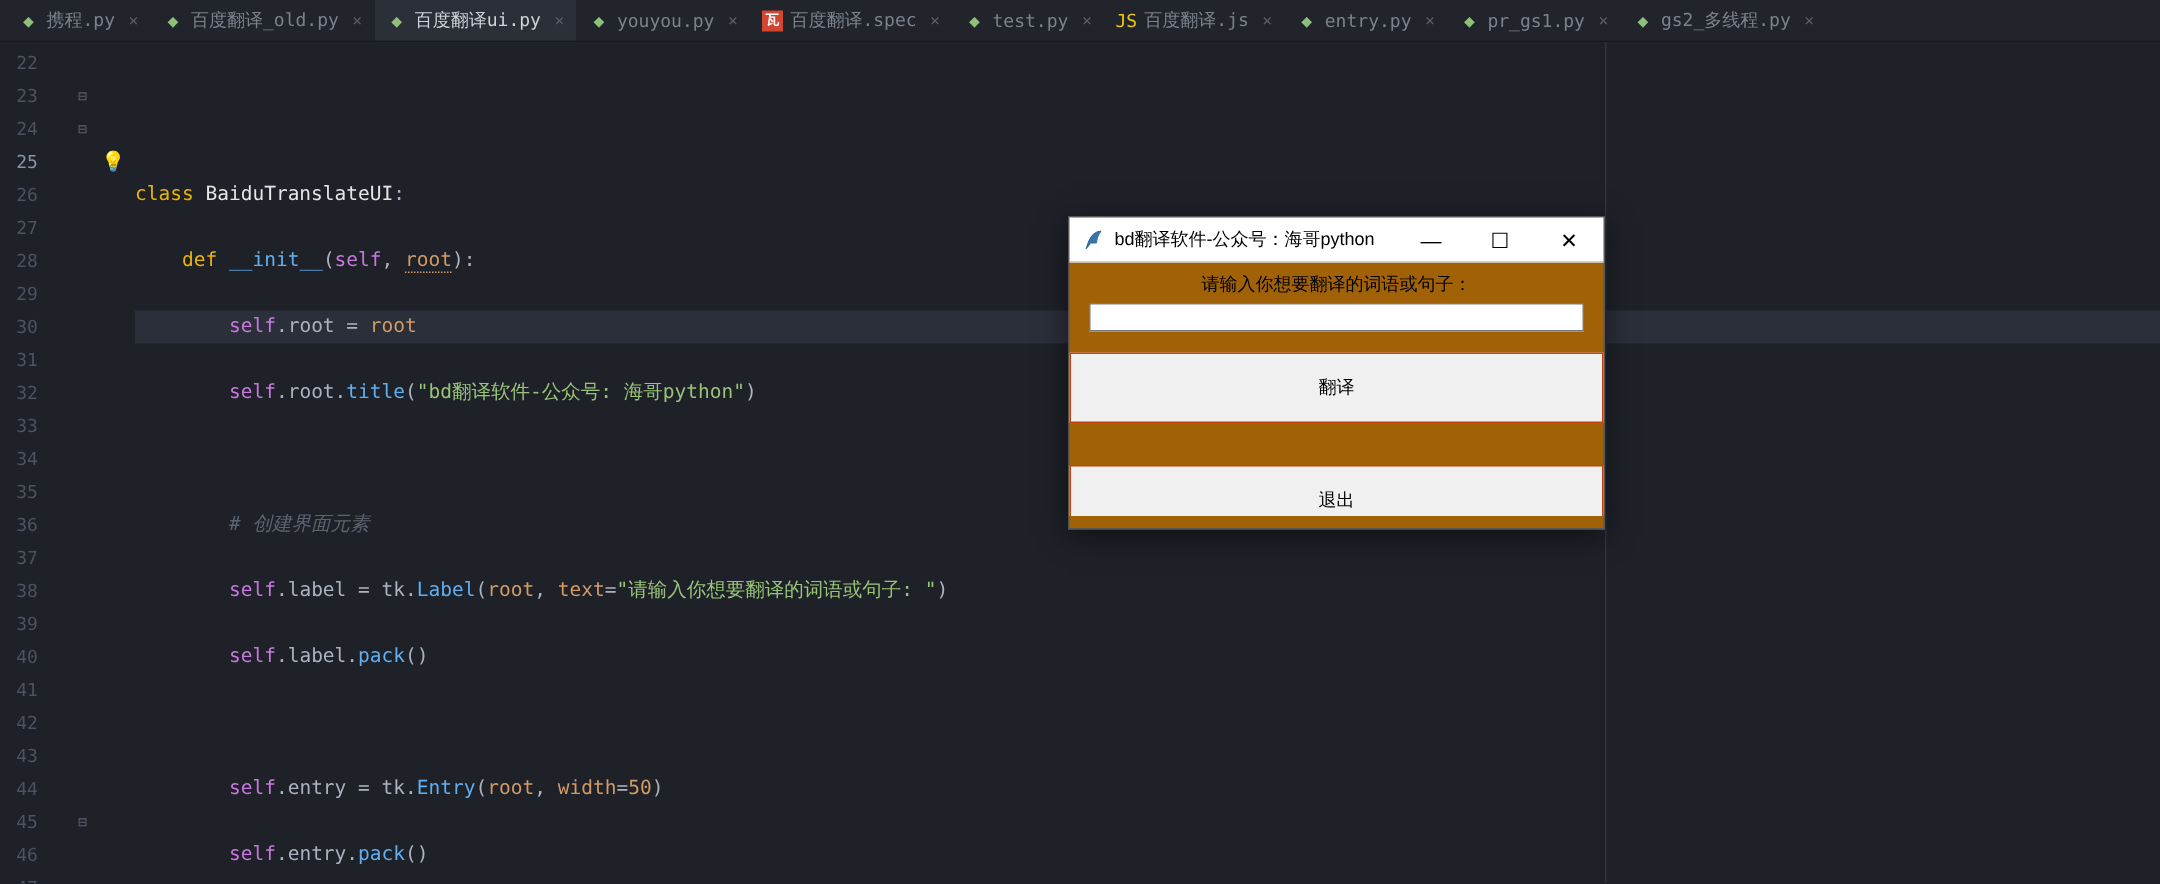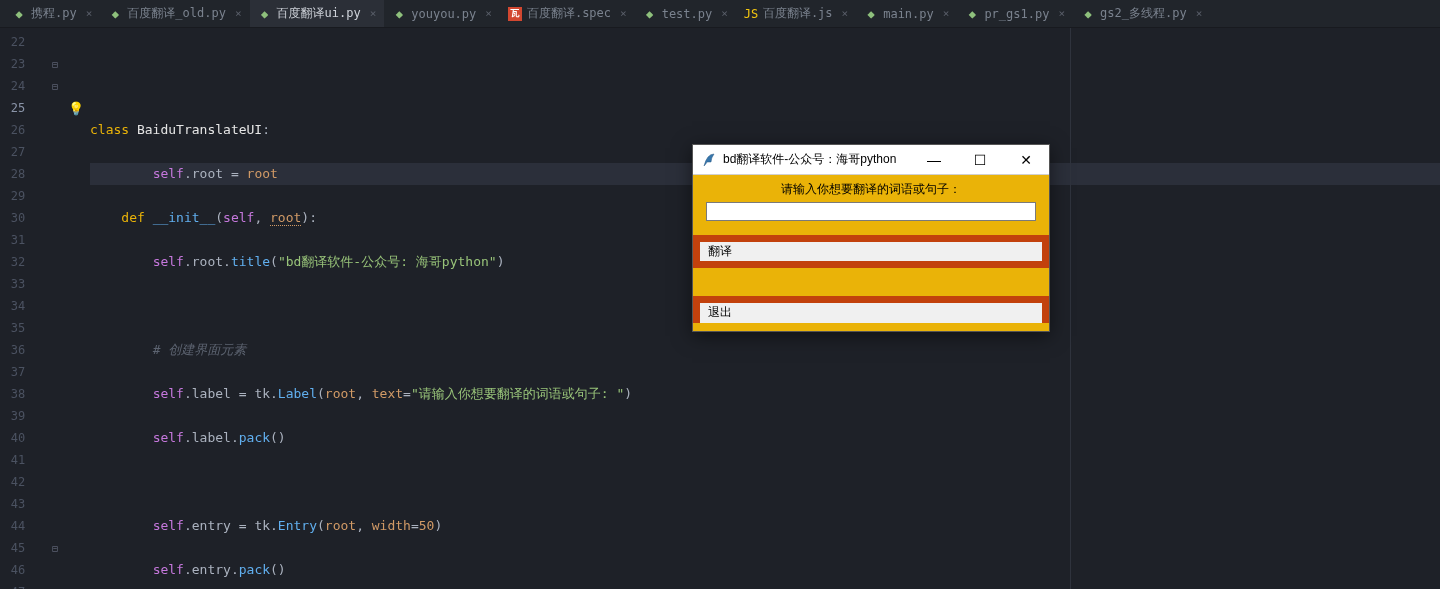--- a/index.html
+++ b/index.html
@@ -111,24 +111,24 @@
 .attr { color: #abb2bf; }
 .str { color: #98c379; }
 .cmt { color: #5c6370; font-style: italic; }
 .num { color: #d19a66; }
 .warn { border-bottom: 1px dotted #d19a66; }
 .cls { color: #e5e5e5; }
 
 
 .tk-window {
   position: absolute;
-  left: 692px;
+  left: 712px;
   top: 144px;
   width: 358px;
-  background: #eab308;
+  background: #a16207;
   border: 1px solid #555;
   box-shadow: 0 4px 18px rgba(0,0,0,.5);
   font-family: "Microsoft YaHei", sans-serif;
   color: #000;
 }
 .tk-titlebar {
   height: 30px;
   background: #fff;
   display: flex;
   align-items: center;
@@ -161,24 +161,25 @@
   height: 19px;
   margin: 0 auto;
   background: #fff;
   border: 1px solid #7a7a7a;
   display: block;
 }
 .tk-button {
   display: block;
   margin: 14px auto 0 auto;
   background: #f0f0f0;
-  border: 7px solid #c2410c;
+  border: 1px solid #c2410c;
   min-width: 30px;
-  padding: 1px 8px;
+  padding: 14px 8px;
   font-size: 12px;
+  text-align: center;
 }
 .tk-button.cut {
   margin-top: 28px;
   border-bottom: none;
   padding-bottom: 2px;
 }
 </style>
 </head>
 <body>
 
@@ -213,21 +214,21 @@
     <span>test.py</span>
     <span class="close-x">×</span>
   </div>
   <div class="tab">
     <span class="file-icon js-icon">JS</span>
     <span>百度翻译.js</span>
     <span class="close-x">×</span>
   </div>
   <div class="tab">
     <span class="file-icon py-icon">◆</span>
-    <span>main.py</span>
+    <span>entry.py</span>
     <span class="close-x">×</span>
   </div>
   <div class="tab">
     <span class="file-icon py-icon">◆</span>
     <span>pr_gs1.py</span>
     <span class="close-x">×</span>
   </div>
   <div class="tab">
     <span class="file-icon py-icon">◆</span>
     <span>gs2_多线程.py</span>
@@ -322,22 +323,22 @@
       <div class="hm"></div>
       <div class="hm"></div>
       <div class="hm"></div>
       <div class="hm"></div>
   </div>
 
   <div class="code-area">
     <div class="right-margin"></div>
 <div class="code-line"></div>
 <div class="code-line"><span class="kw">class</span> <span class="cls">BaiduTranslateUI</span>:</div>
+<div class="code-line">    <span class="kw">def</span> <span class="fn">__init__</span>(<span class="self">self</span>, <span class="param warn">root</span>):</div>
 <div class="code-line hl">        <span class="self">self</span>.<span class="attr">root</span><span> = </span><span class="param">root</span></div>
-<div class="code-line">    <span class="kw">def</span> <span class="fn">__init__</span>(<span class="self">self</span>, <span class="param warn">root</span>):</div>
 <div class="code-line">        <span class="self">self</span><span>.root.</span><span class="fn">title</span>(<span class="str">"bd翻译软件-公众号: 海哥python"</span>)</div>
 <div class="code-line"></div>
 <div class="code-line">        <span class="cmt"># 创建界面元素</span></div>
 <div class="code-line">        <span class="self">self</span><span>.label = tk.</span><span class="fn">Label</span>(<span class="param">root</span>, <span class="param">text</span>=<span class="str">"请输入你想要翻译的词语或句子: "</span>)</div>
 <div class="code-line">        <span class="self">self</span>.label.<span class="fn">pack</span>()</div>
 <div class="code-line"></div>
 <div class="code-line">        <span class="self">self</span><span>.entry = tk.</span><span class="fn">Entry</span>(<span class="param">root</span>, <span class="param">width</span>=<span class="num">50</span>)</div>
 <div class="code-line">        <span class="self">self</span>.entry.<span class="fn">pack</span>()</div>
 
 

